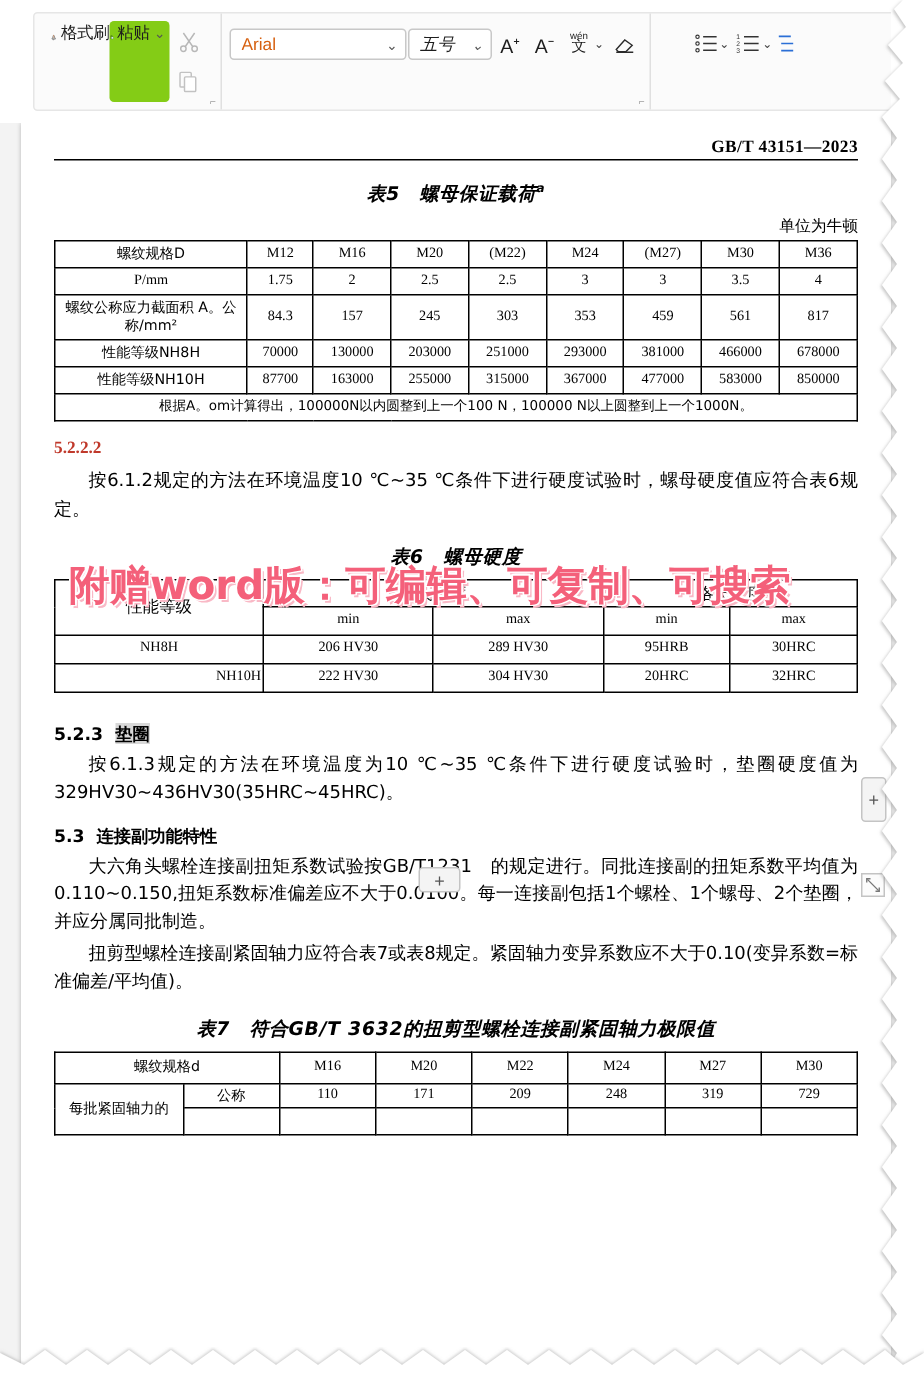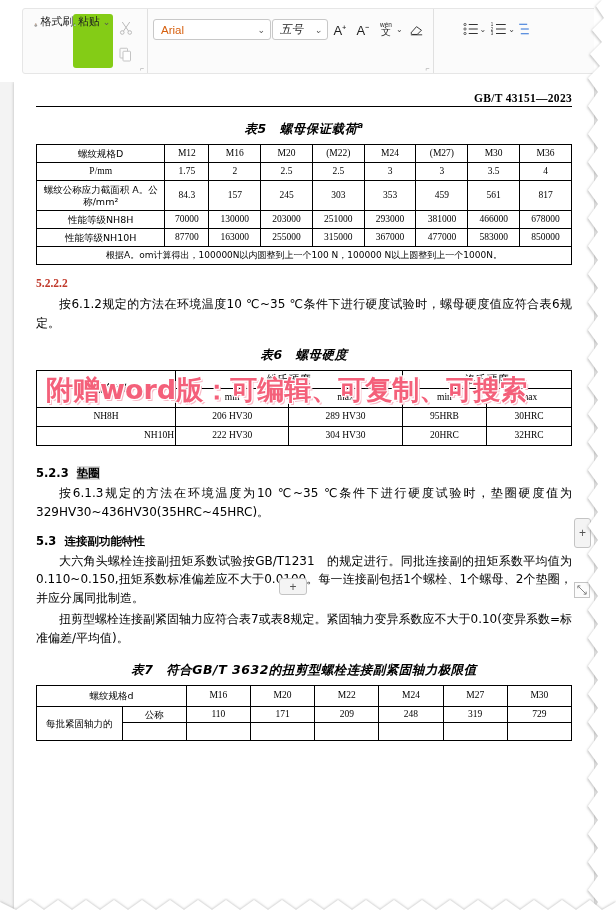--- a/index.html
+++ b/index.html
@@ -393,20 +393,21 @@
   <div class="tear-right"></div>
 </div>
 
 <div id="doc">
   <div class="page">
 
     <div class="hdr-right">GB/T 43151—2023</div>
     <div class="hdr-rule"></div>
 
     <div class="tbl-title cjk"><span>表5　螺母保证载荷</span><span class="sup">a</span></div>
+    <div class="unit-line cjk">单位为牛顿</div>
 
     <table class="doc-tbl t5">
       <tbody>
         <tr>
           <td class="lbl cjk" style="width:24%">螺纹规格D</td>
           <td>M12</td>
           <td>M16</td>
           <td>M20</td>
           <td>(M22)</td>
           <td>M24</td>

